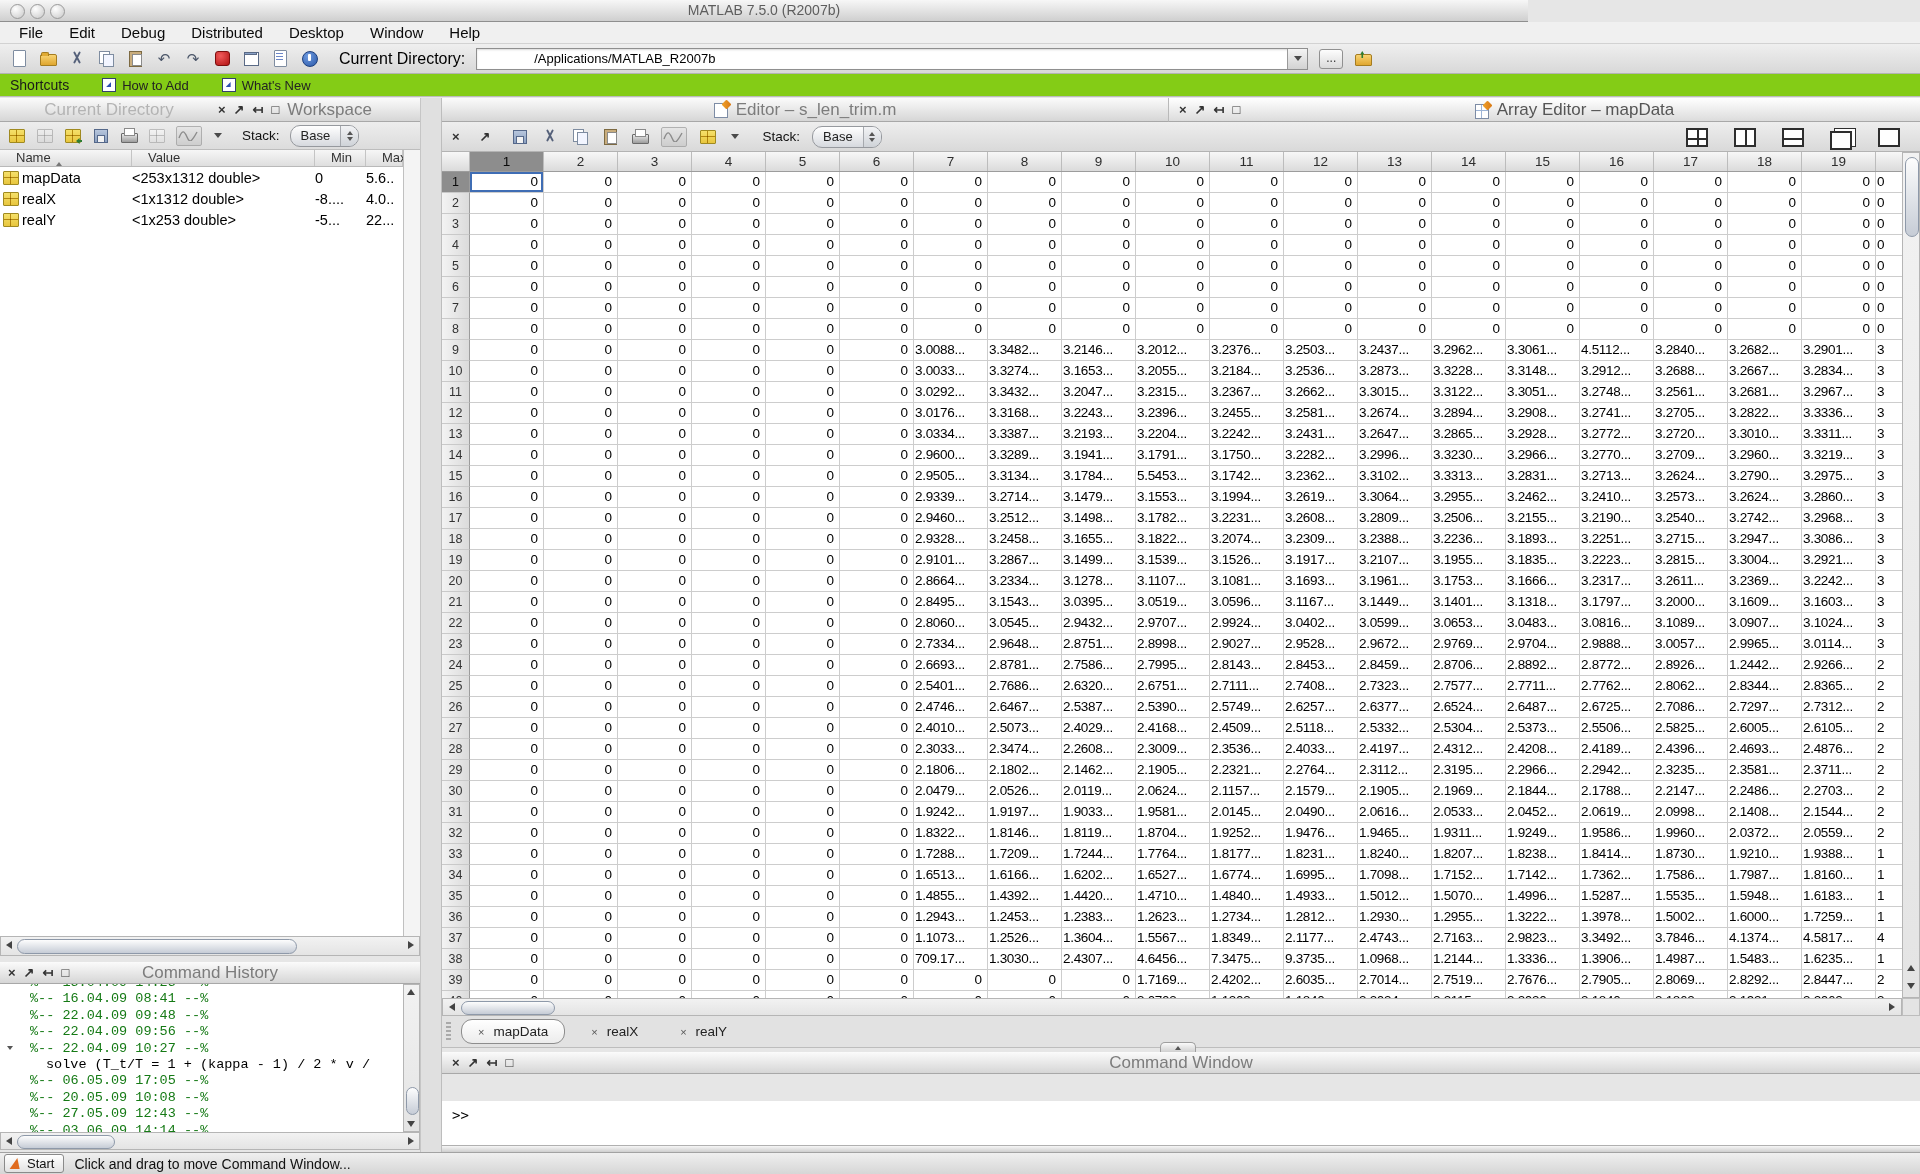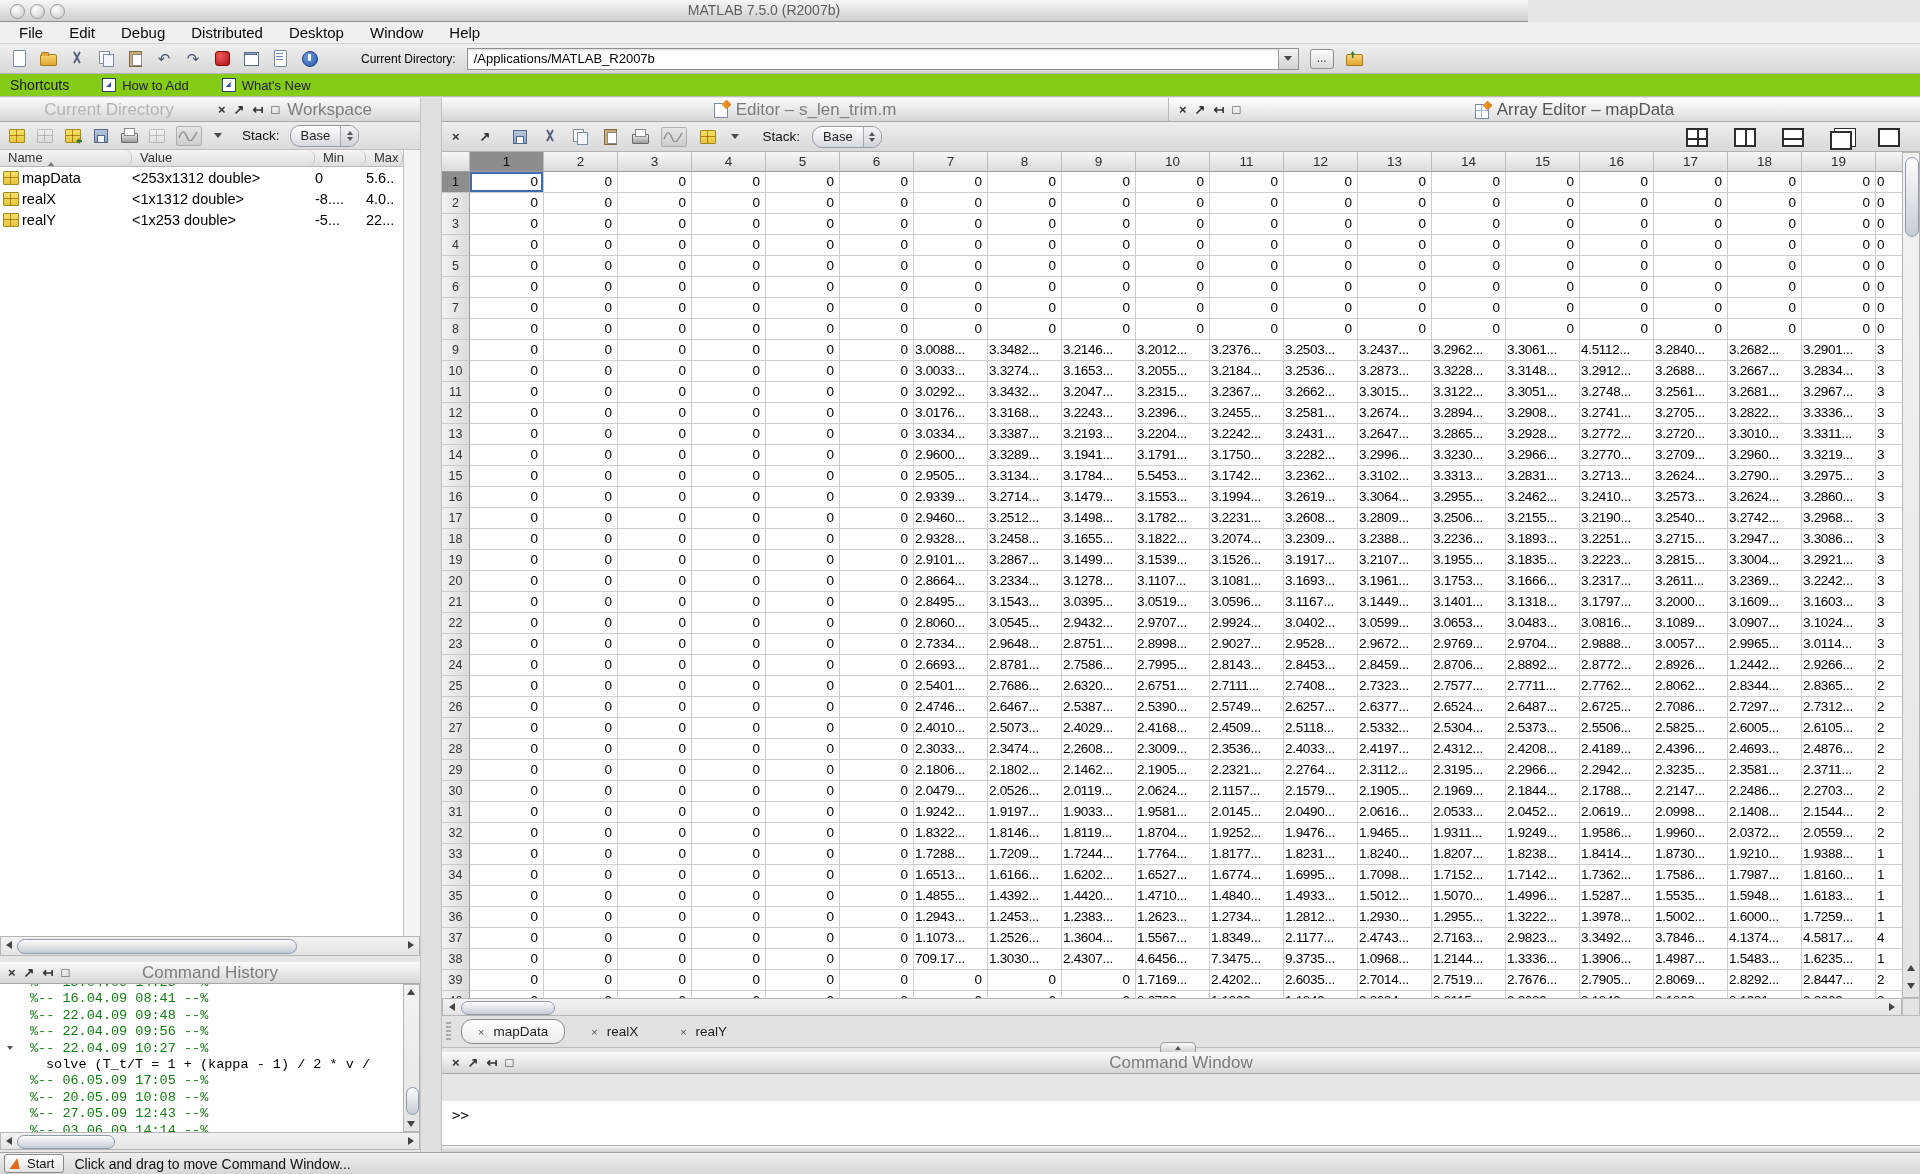--- a/index.html
+++ b/index.html
@@ -113,22 +113,22 @@
     linear-gradient(transparent 5px,#9db4d6 5px,#9db4d6 6px,transparent 6px),#fff;}
   .mini-doc::after{content:"";position:absolute;right:-1px;top:-1px;width:7px;height:7px;
     background:linear-gradient(45deg,#f0a22b,#d87713);border-radius:1px;transform:rotate(45deg);}
   
   #left-tbar{left:0;top:98px;width:420px;height:24px;display:flex;align-items:center;padding-left:0;}
   #ws-toolbar{left:0;top:122px;width:420px;height:28px;
     background:linear-gradient(#ededed,#dcdcdc);border-bottom:1px solid #bdbdbd;
     display:flex;align-items:center;padding-left:8px;gap:10px;}
   #ws-header{left:0;top:150px;width:403px;height:17px;display:flex;
     background:linear-gradient(#f6f6f6,#dedede);border-bottom:1px solid #b9b9b9;}
-  .wsh{font-size:13px;color:#333;line-height:16px;padding-left:8px;
-    border-right:1px solid #c4c4c4;box-sizing:border-box;display:flex;align-items:flex-end;gap:5px;border-radius:7px;}
+  .wsh{font-size:13px;color:#333;line-height:16px;padding-left:16px;
+    border-right:1px solid #c4c4c4;box-sizing:border-box;display:flex;align-items:flex-end;gap:5px;}
   #ws-rows{left:0;top:167px;width:403px;height:769px;background:#fff;}
   .ws-row{display:flex;height:21px;align-items:center;font-size:14.5px;color:#000;}
   .ws-ic{width:22px;display:flex;justify-content:center;}
   .wn{width:110px;} .wv{width:183px;} .wmin{width:51px;} .wmax{flex:1;}
   #ws-vscroll{left:403px;top:150px;width:17px;height:786px;background:#f4f4f4;
     border-left:1px solid #c0c0c0;}
   
   .sbtrack{background:linear-gradient(#f2f2f2,#e4e4e4);border:1px solid #b5b5b5;}
   .sbthumb{position:absolute;background:linear-gradient(#fdfdfd,#c6ccd6);
     border:1px solid #8e99a9;border-radius:8px;}
@@ -222,21 +222,21 @@
     display:flex;align-items:center;padding-left:4px;gap:10px;}
   #start-btn{display:flex;align-items:center;gap:6px;height:17px;padding:0 9px 0 6px;
     background:linear-gradient(#ffffff,#e2e2e2);border:1px solid #8a8a8a;border-radius:3px;
     font-size:13px;color:#111;}
   .mlogo{width:0;height:0;border-left:5px solid transparent;border-right:5px solid transparent;
     border-bottom:11px solid #e06b1e;transform:skewX(-14deg);}
   #status-msg{font-size:14px;color:#111;}
   
   #cd-combo{display:flex;align-items:center;height:20px;width:830px;background:#fff;
     border:1px solid #8f8f8f;box-shadow:inset 0 1px 2px rgba(0,0,0,.15);}
-  #cd-value{flex:1;font-size:13px;color:#000;padding-left:6px;}
+  #cd-value{flex:1;font-size:13px;color:#000;padding-left:18px;margin-left:39px;}
   #cd-drop{width:19px;height:100%;border-left:1px solid #9a9a9a;
     background:linear-gradient(#f4f4f4,#d2d2d2);display:flex;align-items:center;justify-content:center;}
   #browse-btn{height:18px;padding:0 6px;font-size:12px;color:#333;
     background:linear-gradient(#fdfdfd,#dadada);border:1px solid #909090;border-radius:3px;line-height:16px;}
 </style>
 </head>
 <body>
 
 <div id="app">
 
@@ -264,21 +264,21 @@
         <span class="ic ic-cut"></span>
         <span class="ic ic-copy"></span>
         <span class="ic ic-paste"></span>
         <span class="ic ic-undo chr">↶</span>
         <span class="ic ic-redo chr">↷</span>
         <span class="ic ic-simulink"></span>
         <span class="ic ic-guide"></span>
         <span class="ic ic-notebook"></span>
         <span class="ic ic-help"></span>
       </span>
-    <span style="font-size:12px;color:#000;margin-left:32px">Current Directory:</span>
+    <span style="font-size:16px;color:#000;margin-left:10px">Current Directory:</span>
     <span id="cd-combo">
       <span id="cd-value">/Applications/MATLAB_R2007b</span>
       <span id="cd-drop">
           <span class="drop-arrow"></span>
         </span>
     </span>
     <span id="browse-btn">...</span>
     <span class="ic ic-updir"></span>
   </div>
 

